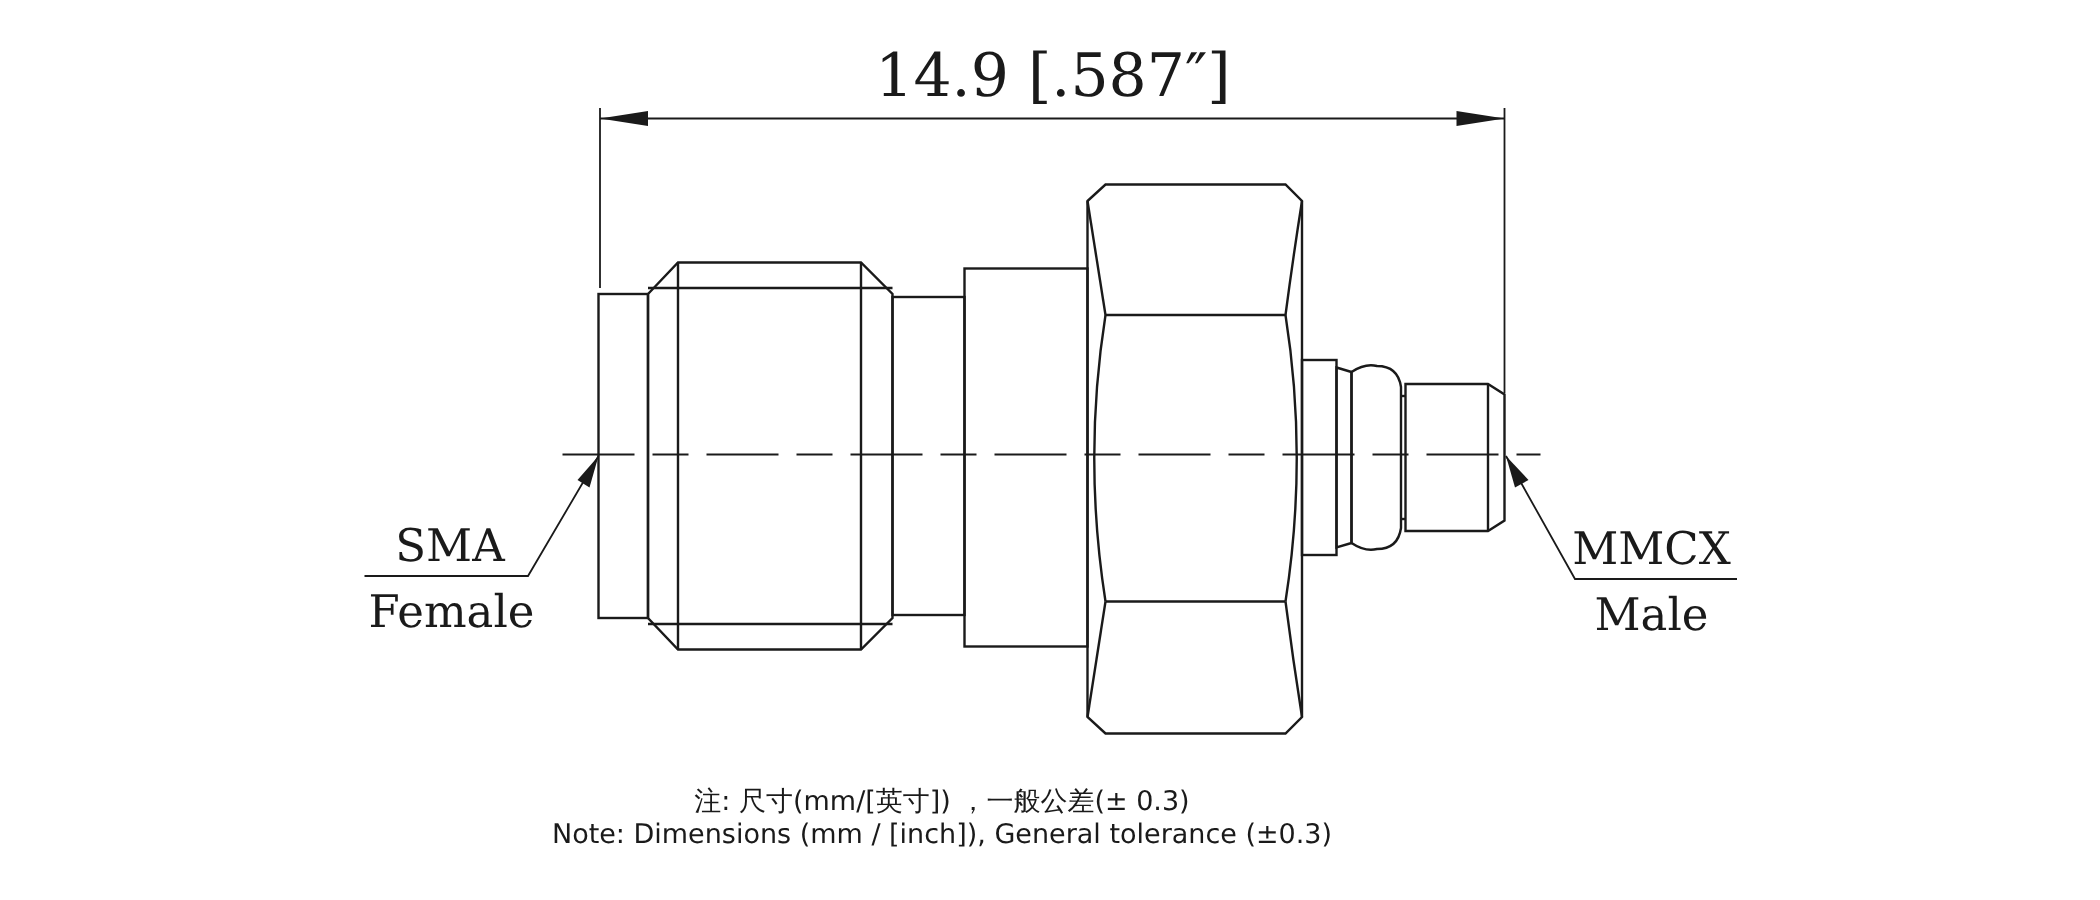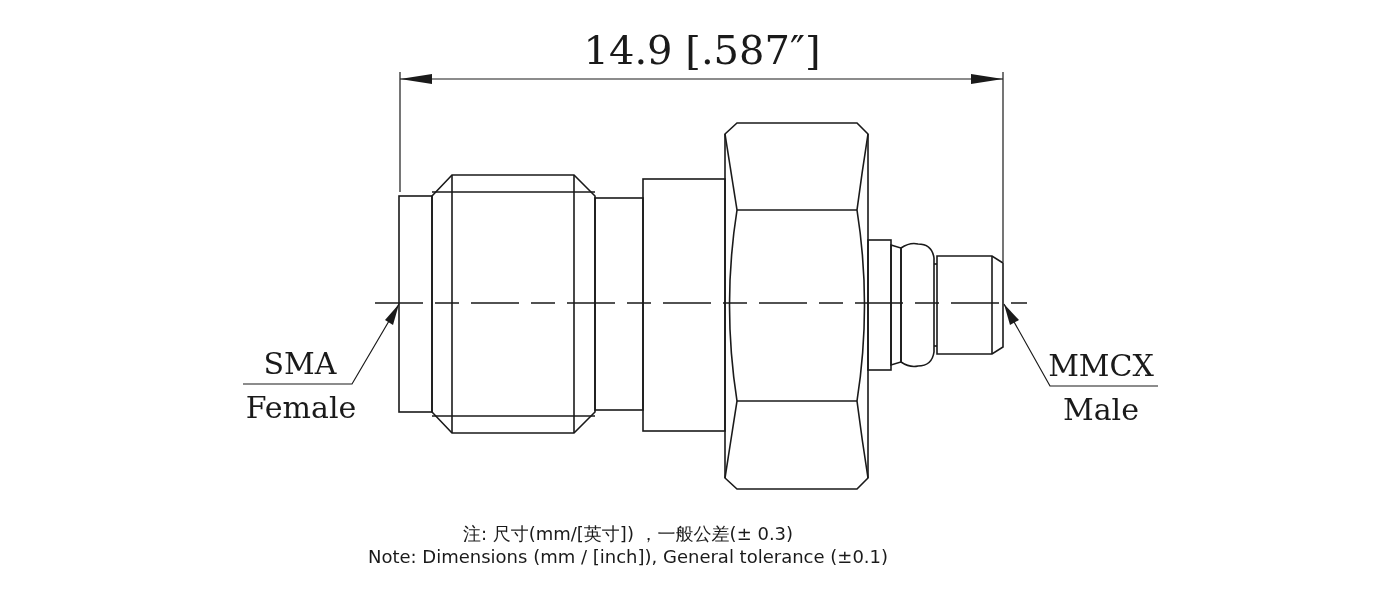--- a/index.html
+++ b/index.html
@@ -78,13 +78,13 @@
 
   <g>
     <polyline class="thin" points="1158,386 1050,386 1004,304"></polyline>
     <polygon points="1004,304 1010,325 1019,320" fill="#1a1a1a"></polygon>
   </g>
   <text class="label-text" x="1101" y="376" text-anchor="middle">MMCX</text>
   <text class="label-text" x="1101" y="420" text-anchor="middle">Male</text>
 </svg>
 
 <div class="note note1">注: 尺寸(mm/[英寸]) ，一般公差(± 0.3)</div>
-<div class="note note2">Note: Dimensions (mm / [inch]), General tolerance (±0.1)</div>
+<div class="note note2">Note: Dimensions (mm / [inch]), General tolerance (±0.3)</div>
 
 </body></html>

